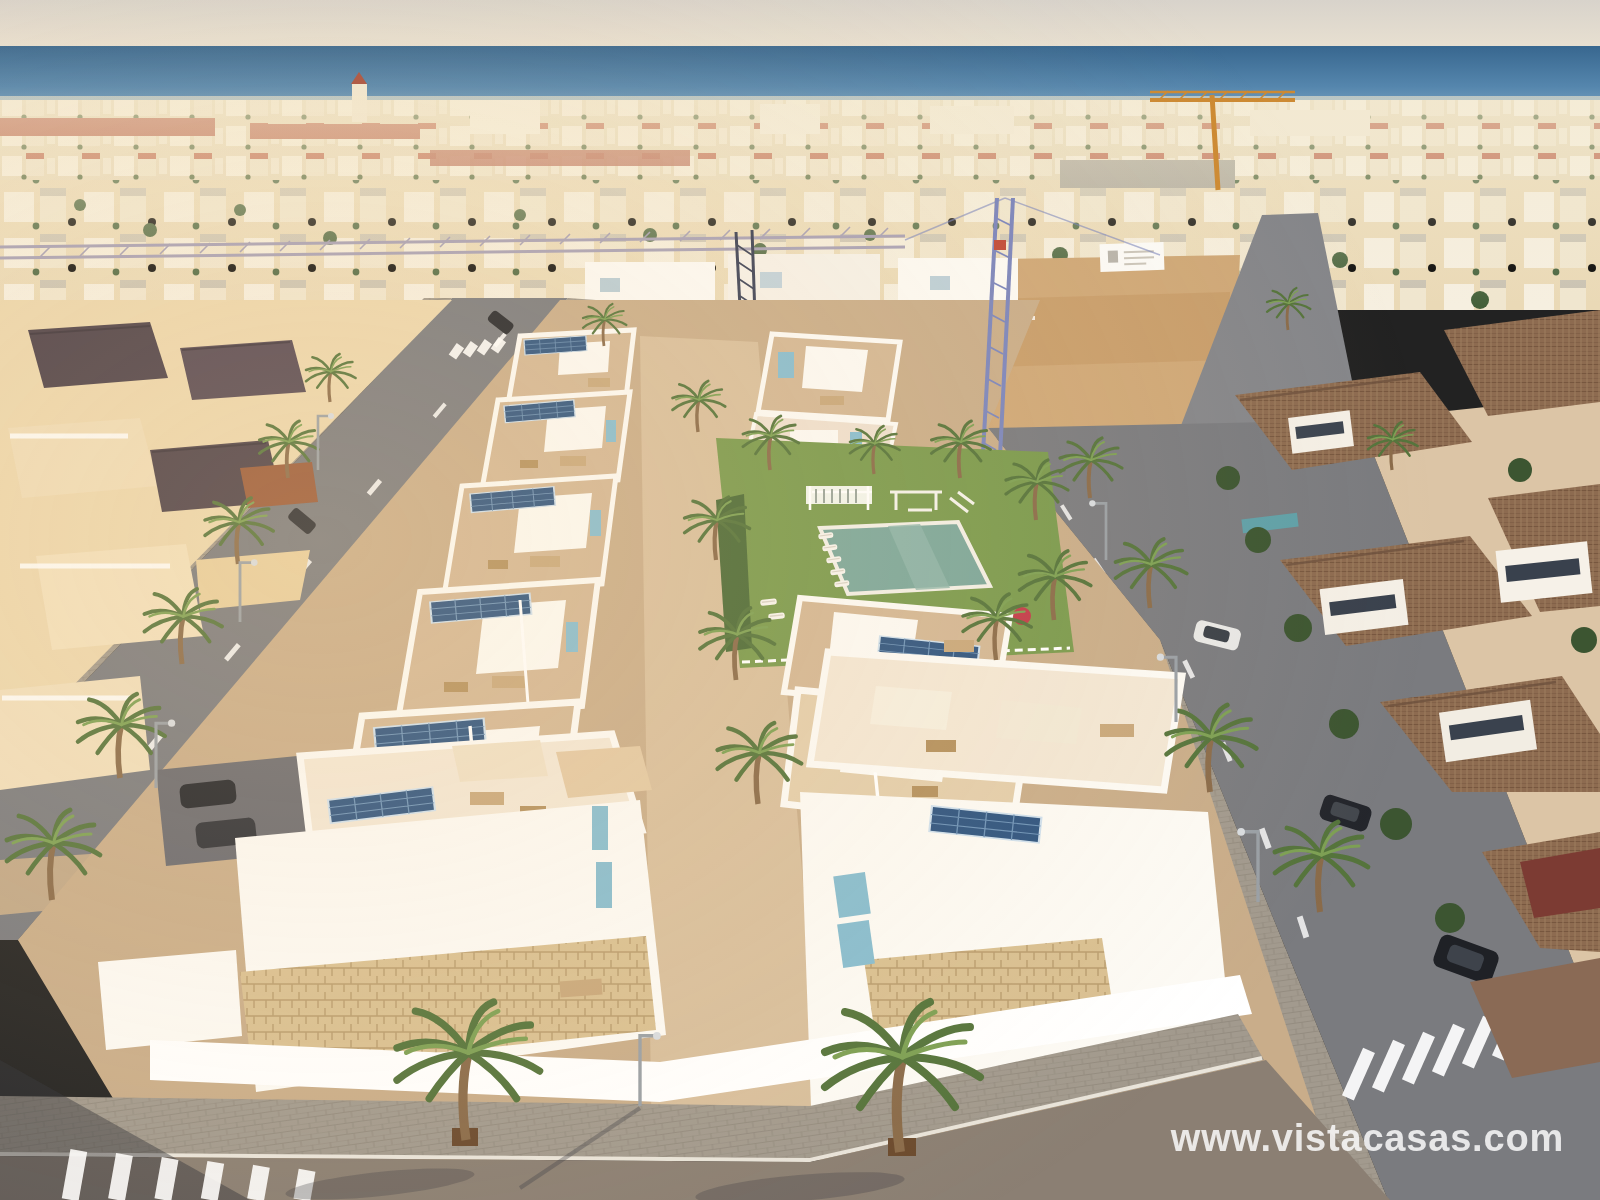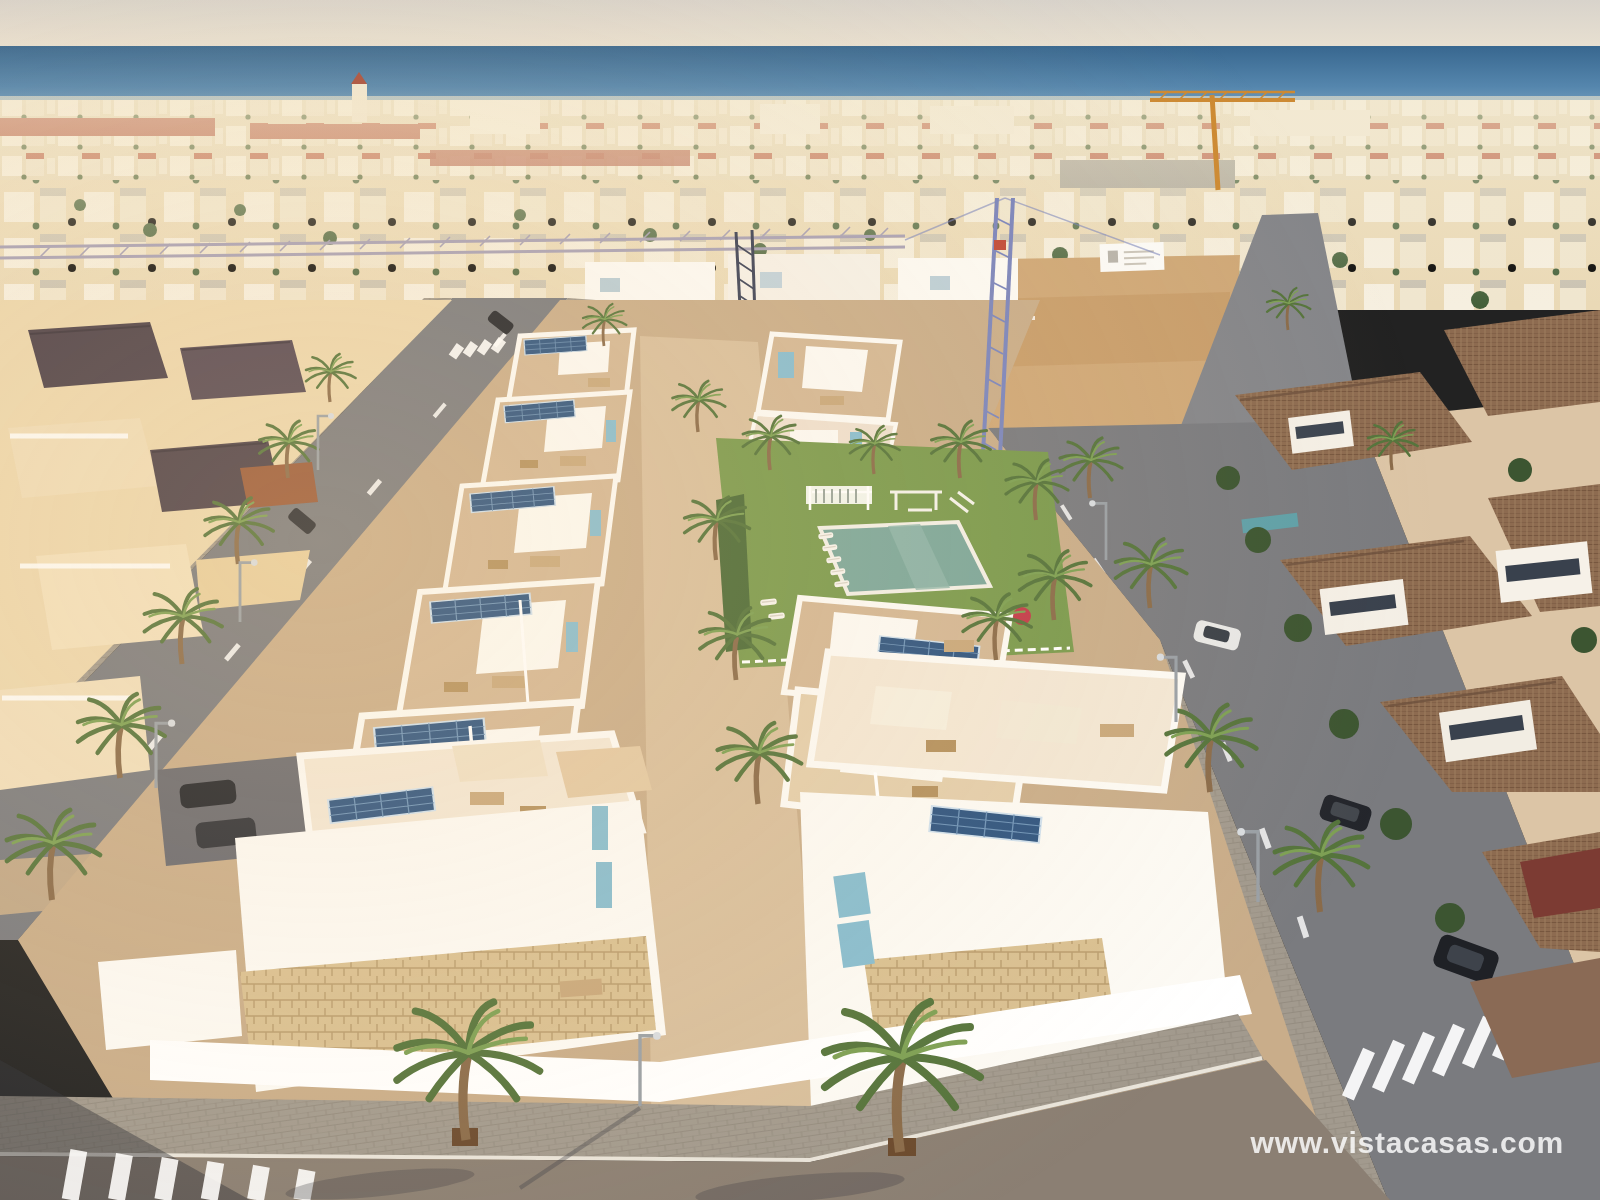--- a/index.html
+++ b/index.html
@@ -1,19 +1,19 @@
 <!DOCTYPE html>
 <html><head>
 <meta charset="utf-8">
 <style>
   html,body{margin:0;padding:0;background:#222;}
   .stage{position:relative;width:1600px;height:1200px;overflow:hidden;
          font-family:"Liberation Sans",sans-serif;}
   .stage svg{display:block}
-  .watermark{position:absolute;right:36px;bottom:40px;font-size:30px;font-weight:600;
+  .watermark{position:absolute;right:36px;bottom:40px;font-size:38px;font-weight:600;
              letter-spacing:.8px;color:rgba(255,255,255,.82);
              font-family:"Liberation Sans",sans-serif;}
   
   .w{fill:#fcfaf5}.ws{fill:#eee0d0}.t{fill:#d3b795}.t2{fill:#e3ceac}
   .fu{fill:#c8a87c}.fu2{fill:#b4915f}.gl{fill:#87bdd0}
   .rf{fill:#4c4049}.wh{fill:#ffffff}
 </style>
 </head>
 <body>
 

